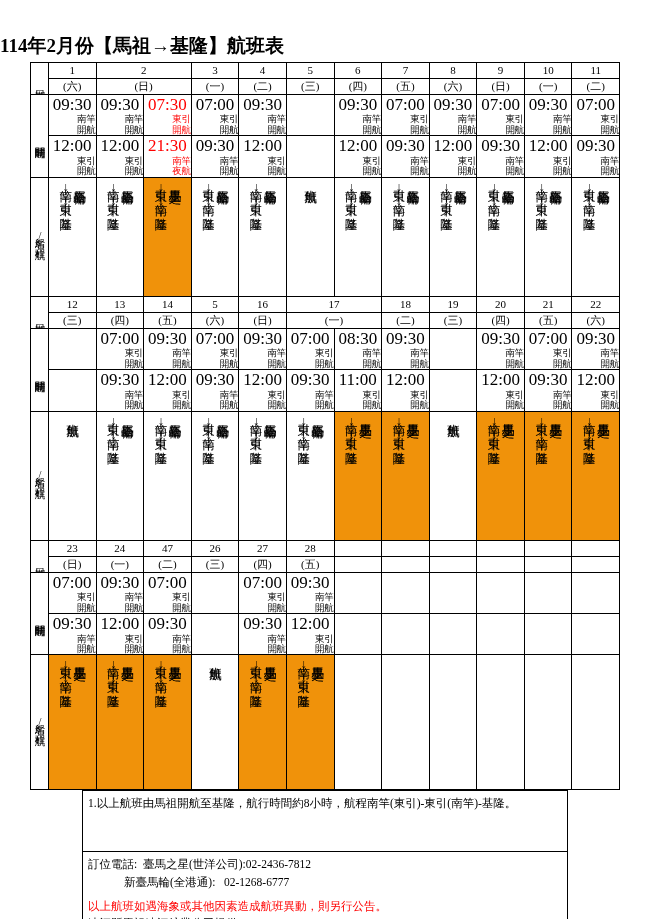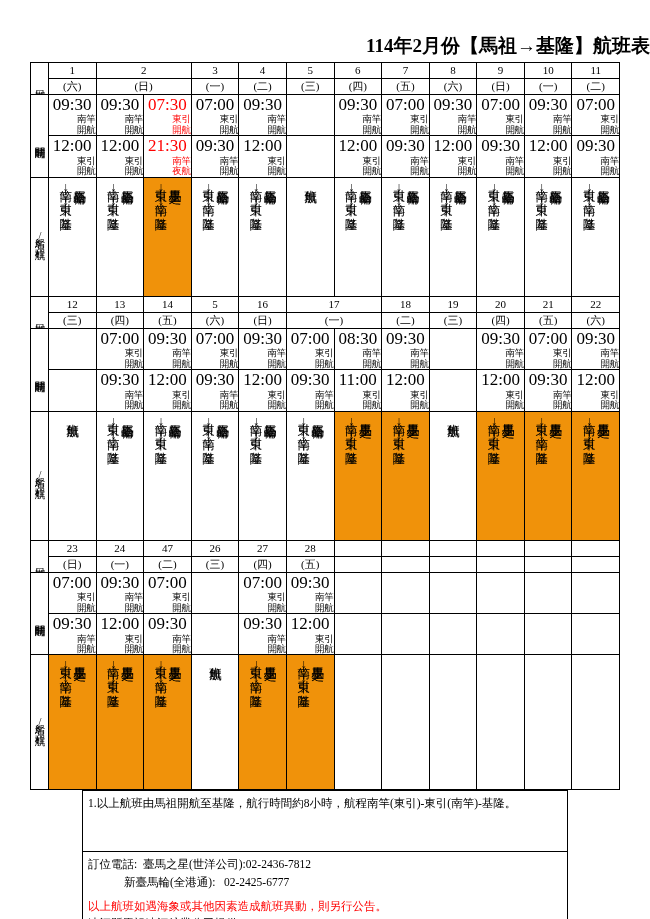--- a/index.html
+++ b/index.html
@@ -5,21 +5,21 @@
   html,body{margin:0;padding:0;background:#ffffff;}
   body{
     width:650px;height:919px;
     font-family:"Liberation Serif","DejaVu Serif",serif;
     color:#000;
     overflow:hidden;
   }
   #page{position:relative;width:650px;height:919px;box-sizing:border-box;padding:0;}
 
   .title{
-    text-align:right;
+    text-align:left;
     font-size:19px;
     font-weight:bold;
     letter-spacing:0px;
     padding-top:36px;
     padding-bottom:5px;
     line-height:1.1;
   }
 
   table.sched{
     border-collapse:collapse;
@@ -651,21 +651,21 @@
   <table class="notes">
     <tbody>
       <tr>
         <td class="note1">
           <span class="ln">1.以上航班由馬祖開航至基隆，航行時間約8小時，航程南竿(東引)-東引(南竿)-基隆。</span>
         </td>
       </tr>
       <tr>
         <td class="note2">
           <span class="ln">訂位電話:  臺馬之星(世洋公司):02-2436-7812</span>
-          <span class="ln indent">新臺馬輪(全港通):   02-2425-6777</span>
+          <span class="ln indent">新臺馬輪(全港通):   02-1268-6777</span>
           <span class="gap"></span>
           <span class="ln redtxt">以上航班如遇海象或其他因素造成航班異動，則另行公告。</span>
           <span class="ln">連江縣馬祖連江航業公司提供</span>
         </td>
       </tr>
     </tbody>
   </table>
 
 </div>
 

